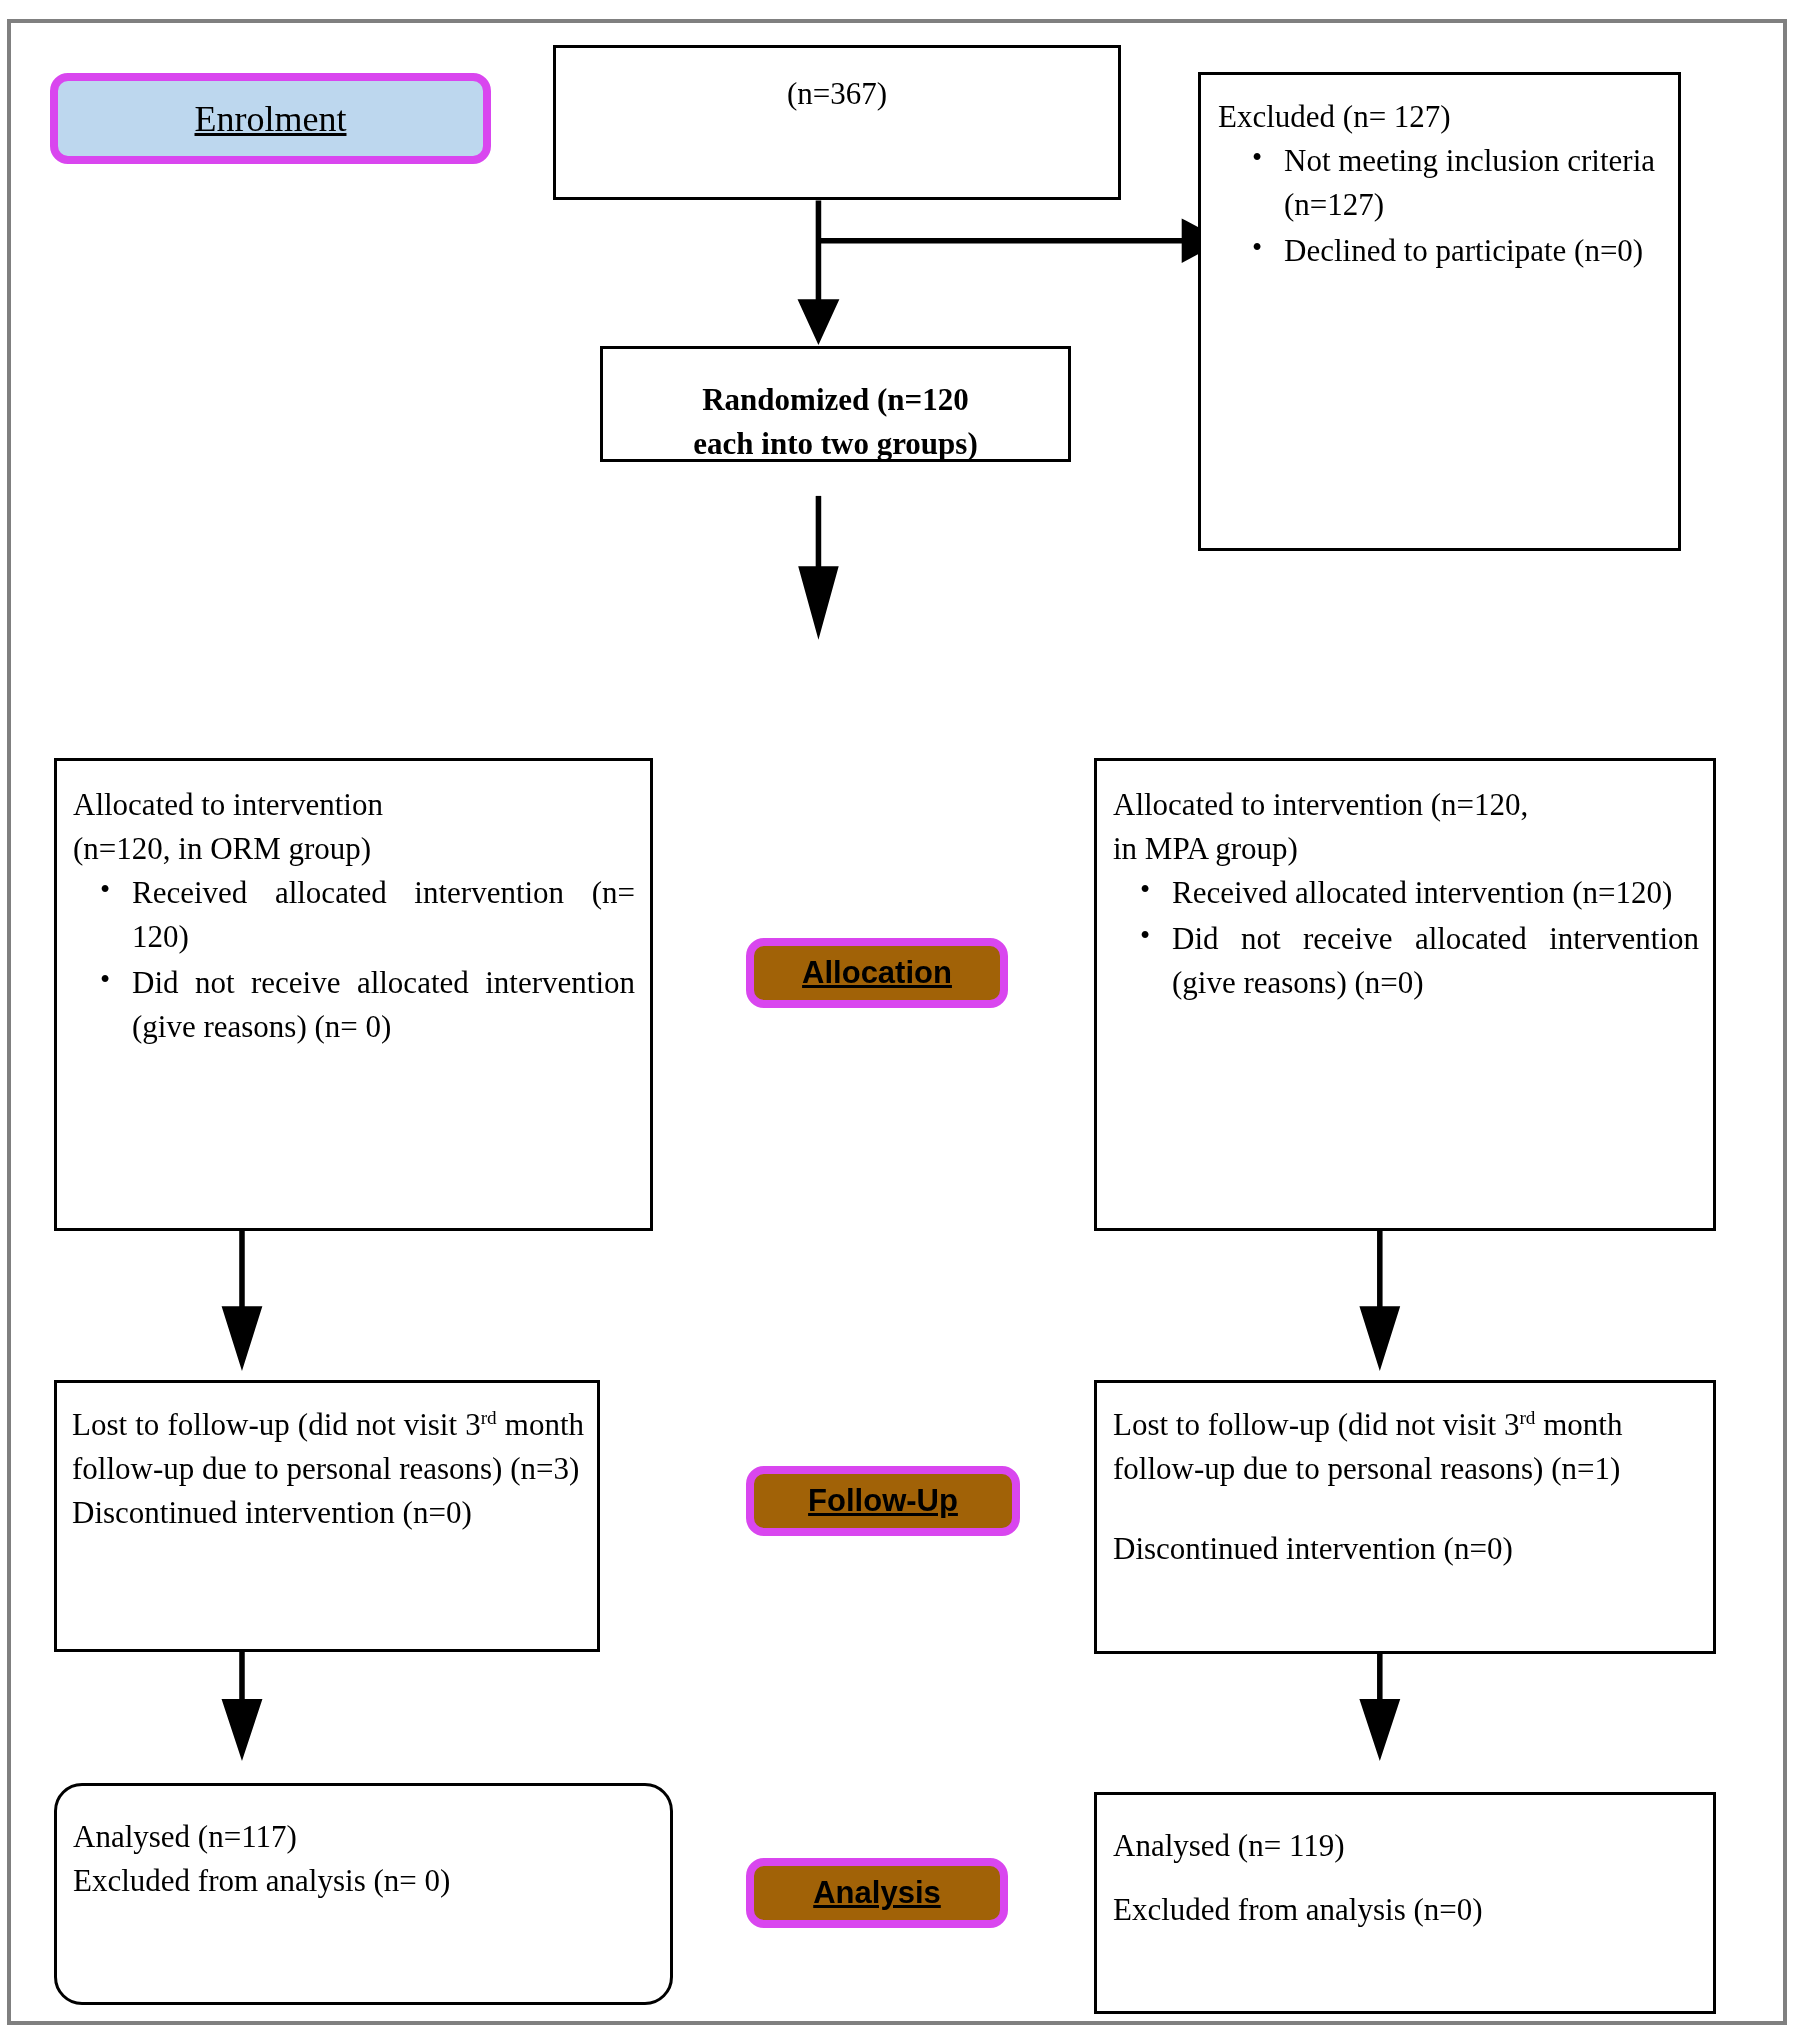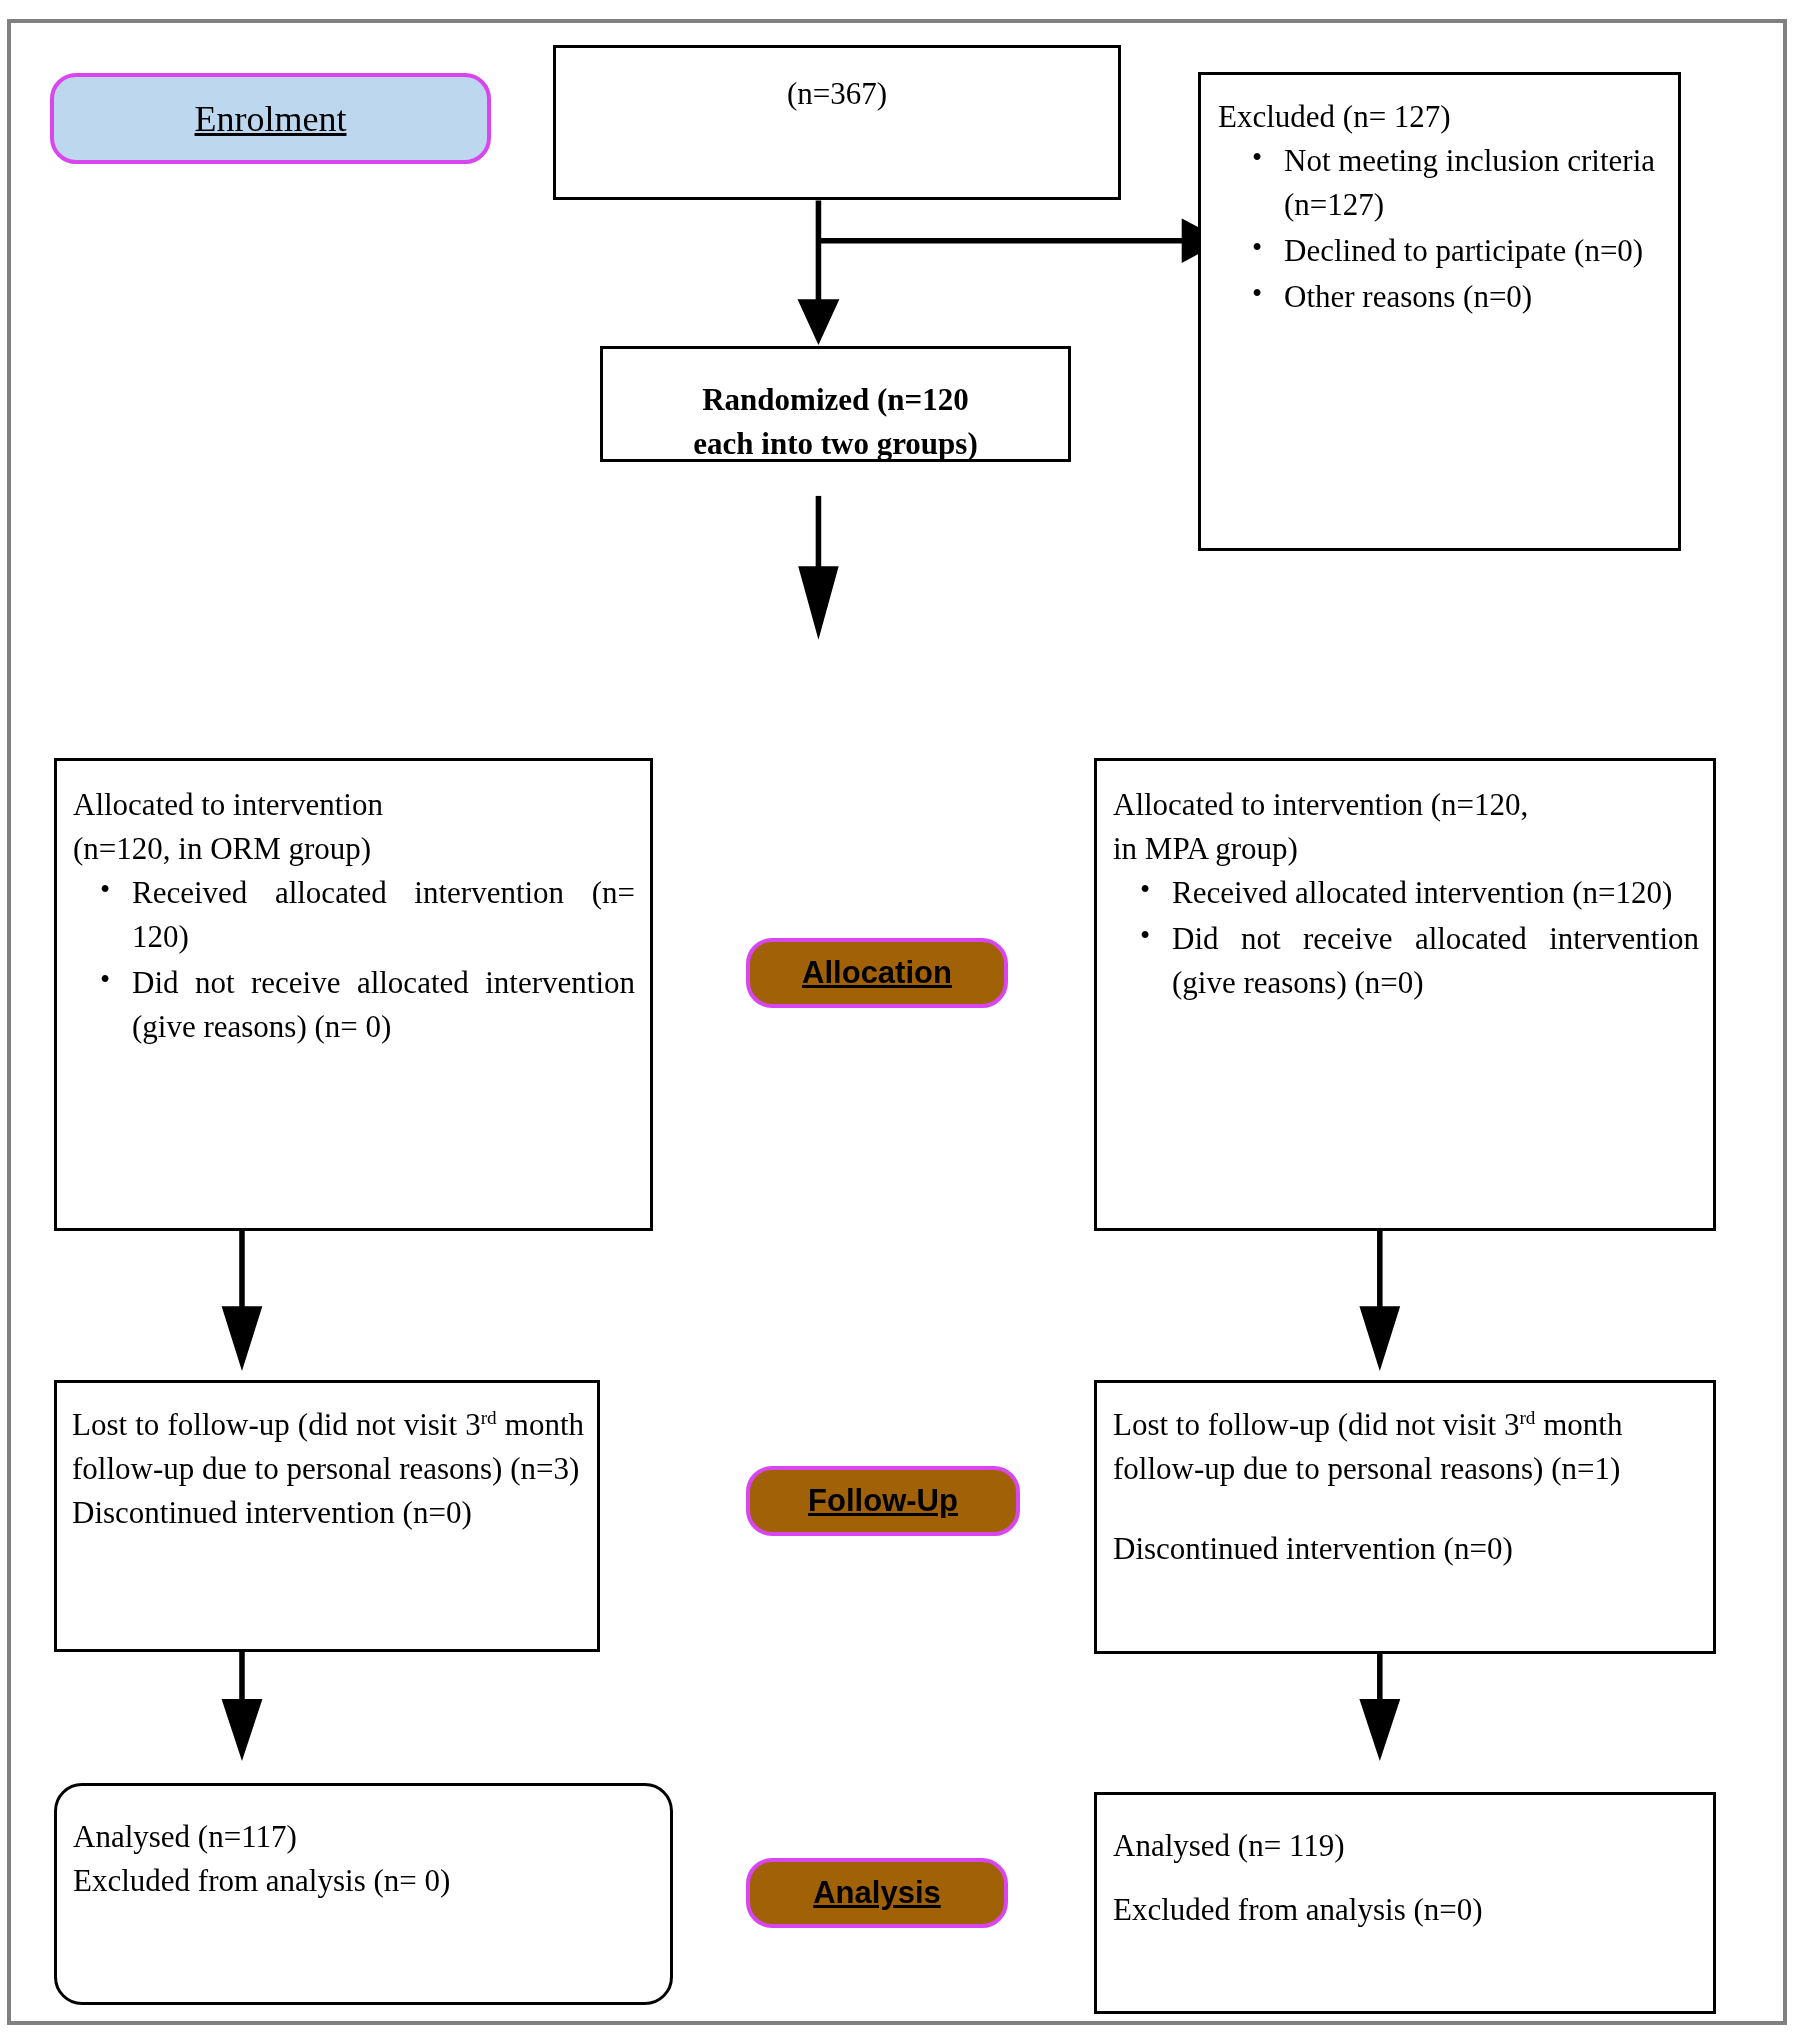--- a/index.html
+++ b/index.html
@@ -43,22 +43,22 @@
     padding: 17px 15px 5px 15px;
   }
   .center { text-align: center; }
   .just   { text-align: justify; text-justify: inter-word; }
   .left   { text-align: left; }
 
   
   .stage {
     position: absolute;
     box-sizing: border-box;
-    border: 4px solid #d946ef;
-    border-radius: 26px;
+    border: 8px solid #d946ef;
+    border-radius: 18px;
     display: flex;
     align-items: center;
     justify-content: center;
     font-family: "Liberation Sans", "DejaVu Sans", sans-serif;
     font-weight: bold;
     color: #000000;
   }
   .stage span { text-decoration: underline; }
   .stage-enrol {
     background: #bdd7ee;
@@ -142,21 +142,20 @@
       <span class="txt">(n=367)</span>
     </div>
   </div>
 
   <div class="node" style="left:1198px; top:72px; width:483px; height:479px;">
     <div class="pad left" style="padding:20px 12px 0 17px;">
       <span class="txt">Excluded (n= 127)</span>
       <ul class="blist">
         <li>Not meeting inclusion criteria (n=127)</li>
         <li>Declined to participate (n=0)</li>
-        <li>Other reasons (n=0)</li>
       </ul>
     </div>
   </div>
 
   <div class="node" style="left:600px; top:346px; width:471px; height:116px;font-weight:bold;">
     <div class="pad center" style="padding-top:29px;">
       <span class="txt">Randomized (n=120</span>
       <span class="txt">each into two groups)</span>
     </div>
   </div>

